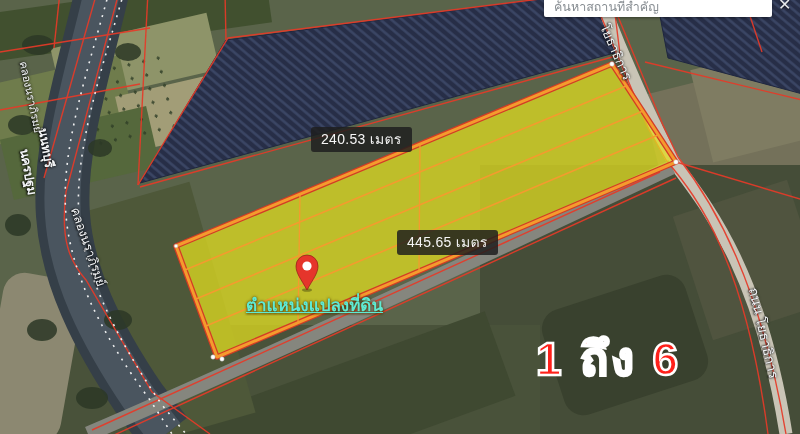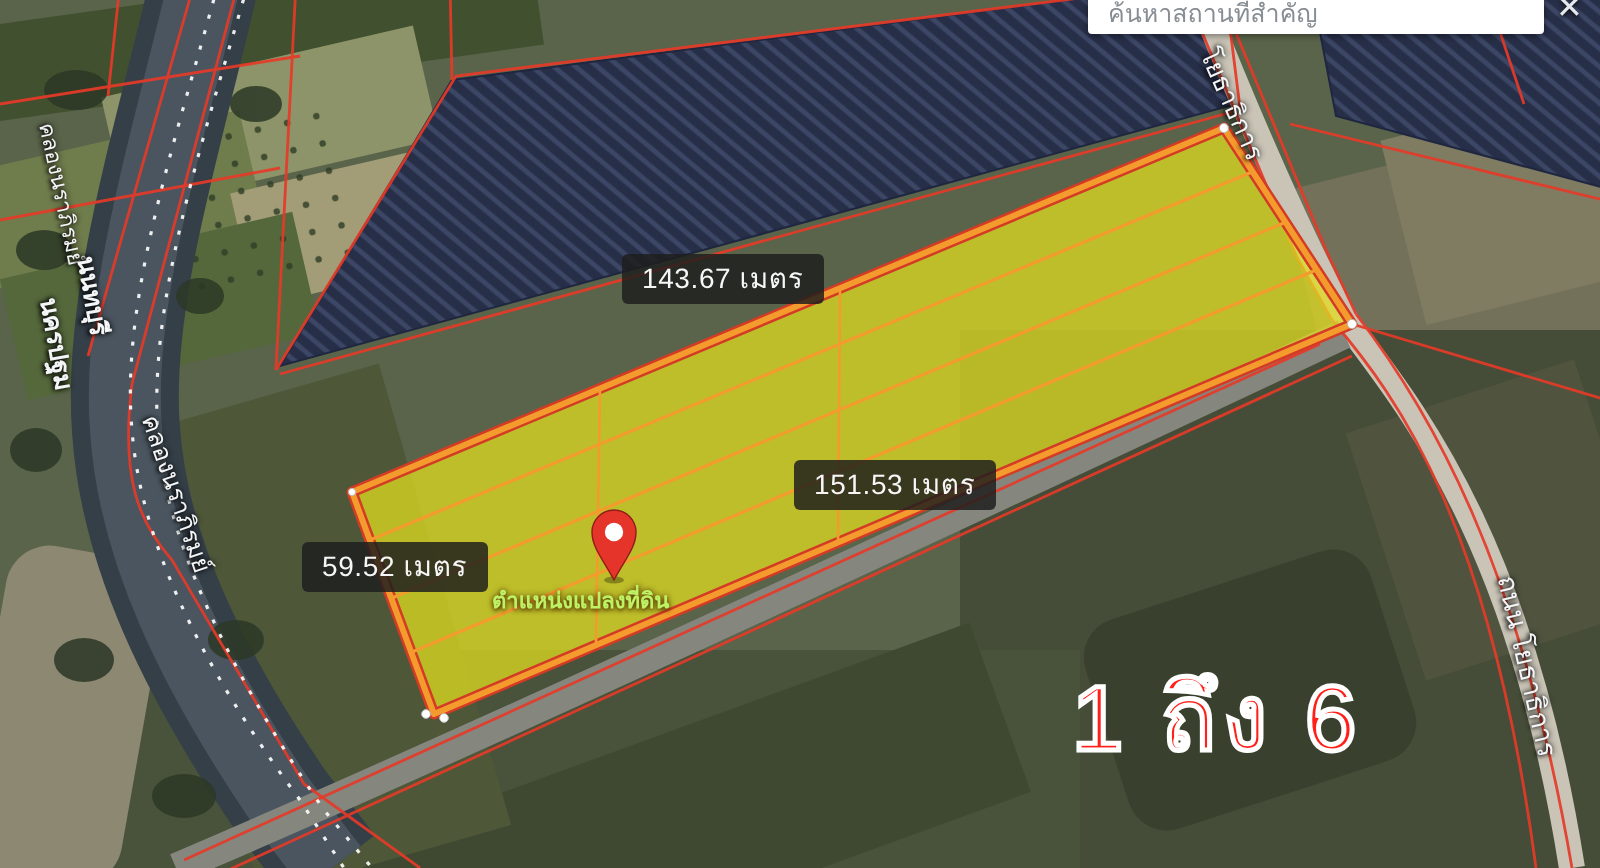--- a/index.html
+++ b/index.html
@@ -11,23 +11,23 @@
   
   .orchard{background-image:radial-gradient(circle 3px,#2e3d26 55%,transparent 60%);
     background-size:15px 14px;opacity:.8;}
   
   .measure{position:absolute;background:rgba(30,30,30,.84);color:#f6f6f6;
     font-size:14px;line-height:1;padding:5px 10px 6px;border-radius:3px;white-space:nowrap;
     letter-spacing:.3px;}
   .maplabel{position:absolute;color:#f3f5f7;font-size:12px;white-space:nowrap;
     text-shadow:0 1px 2px rgba(0,0,0,.95),0 0 3px rgba(0,0,0,.9);transform-origin:center;}
   .bold{font-weight:bold;}
-  .pin-caption{position:absolute;color:#bef264;font-size:11px;font-weight:bold;white-space:nowrap;
-    text-shadow:0 1px 2px rgba(90,60,0,.95),0 0 3px rgba(70,45,0,.85);}
-  .plot-range{position:absolute;color:#ff201a;font-size:46px;font-weight:400;
+  .pin-caption{position:absolute;color:#5eead4;font-size:17px;font-weight:bold;white-space:nowrap;
+    text-shadow:0 1px 2px rgba(90,60,0,.95),0 0 3px rgba(70,45,0,.85);text-decoration:underline;}
+  .plot-range{position:absolute;color:#ff201a;font-size:46px;font-weight:700;
     -webkit-text-stroke:2.5px #ffffff;letter-spacing:3px;white-space:nowrap;}
   .search-box{position:absolute;left:544px;top:-9px;width:228px;height:26px;border:none;
     border-radius:2px;background:#ffffff;box-shadow:0 1px 3px rgba(0,0,0,.4);
     font-family:"Liberation Sans",sans-serif;font-size:12.5px;padding:8px 8px 2px 10px;color:#333;}
   .search-box::placeholder{color:#878d92;}
   .close-x{position:absolute;left:778px;top:-3px;color:#e6e9ec;font-size:16px;line-height:1;
     text-shadow:0 1px 2px rgba(0,0,0,.7);cursor:pointer;}
 </style>
 </head>
 <body>
@@ -134,23 +134,22 @@
     <g>
       <ellipse cx="307" cy="290" rx="5" ry="1.8" fill="rgba(0,0,0,.3)"></ellipse>
       <path d="M307,290 C301,279 296,273.5 296,266 A11,11 0 1 1 318,266 C318,273.5 313,279 307,290 Z" fill="#e5352b" stroke="#8f1d15" stroke-width=".7"></path>
       <circle cx="307" cy="266" r="4.6" fill="#ffffff"></circle>
     </g>
   </svg>
 
   <input class="search-box" type="text" placeholder="ค้นหาสถานที่สำคัญ" style="">
   <div class="close-x">✕</div>
 
-  <div class="measure" style="left:311px;top:127px;">143.67 เมตร</div>
-  <div class="measure" style="left:397px;top:230px;">151.53 เมตร</div>
-  <div class="measure" style="left:151px;top:271px;">59.52 เมตร</div>
+  <div class="measure" style="left:311px;top:127px;">240.53 เมตร</div>
+  <div class="measure" style="left:397px;top:230px;">445.65 เมตร</div>
 
   <div class="maplabel" style="left:31px;top:97px;font-size:11px;transform:translate(-50%,-50%) rotate(78deg);">คลองนราภิรมย์</div>
   <div class="maplabel" style="left:88px;top:247px;font-size:12.5px;transform:translate(-50%,-50%) rotate(71deg);">คลองนราภิรมย์</div>
   <div class="maplabel bold" style="left:46px;top:148px;font-size:12.5px;transform:translate(-50%,-50%) rotate(80deg);">นนทบุรี</div>
   <div class="maplabel bold" style="left:28px;top:172px;font-size:12.5px;transform:translate(-50%,-50%) rotate(80deg);">นครปฐม</div>
   <div class="maplabel" style="left:616px;top:52px;font-size:13px;transform:translate(-50%,-50%) rotate(66deg);">โยธาธิการ</div>
   <div class="maplabel" style="left:764px;top:333px;font-size:13.5px;transform:translate(-50%,-50%) rotate(77deg);">ถนน โยธาธิการ</div>
 
   <div class="pin-caption" style="left:246px;top:291px;">ตำแหน่งแปลงที่ดิน</div>
 

